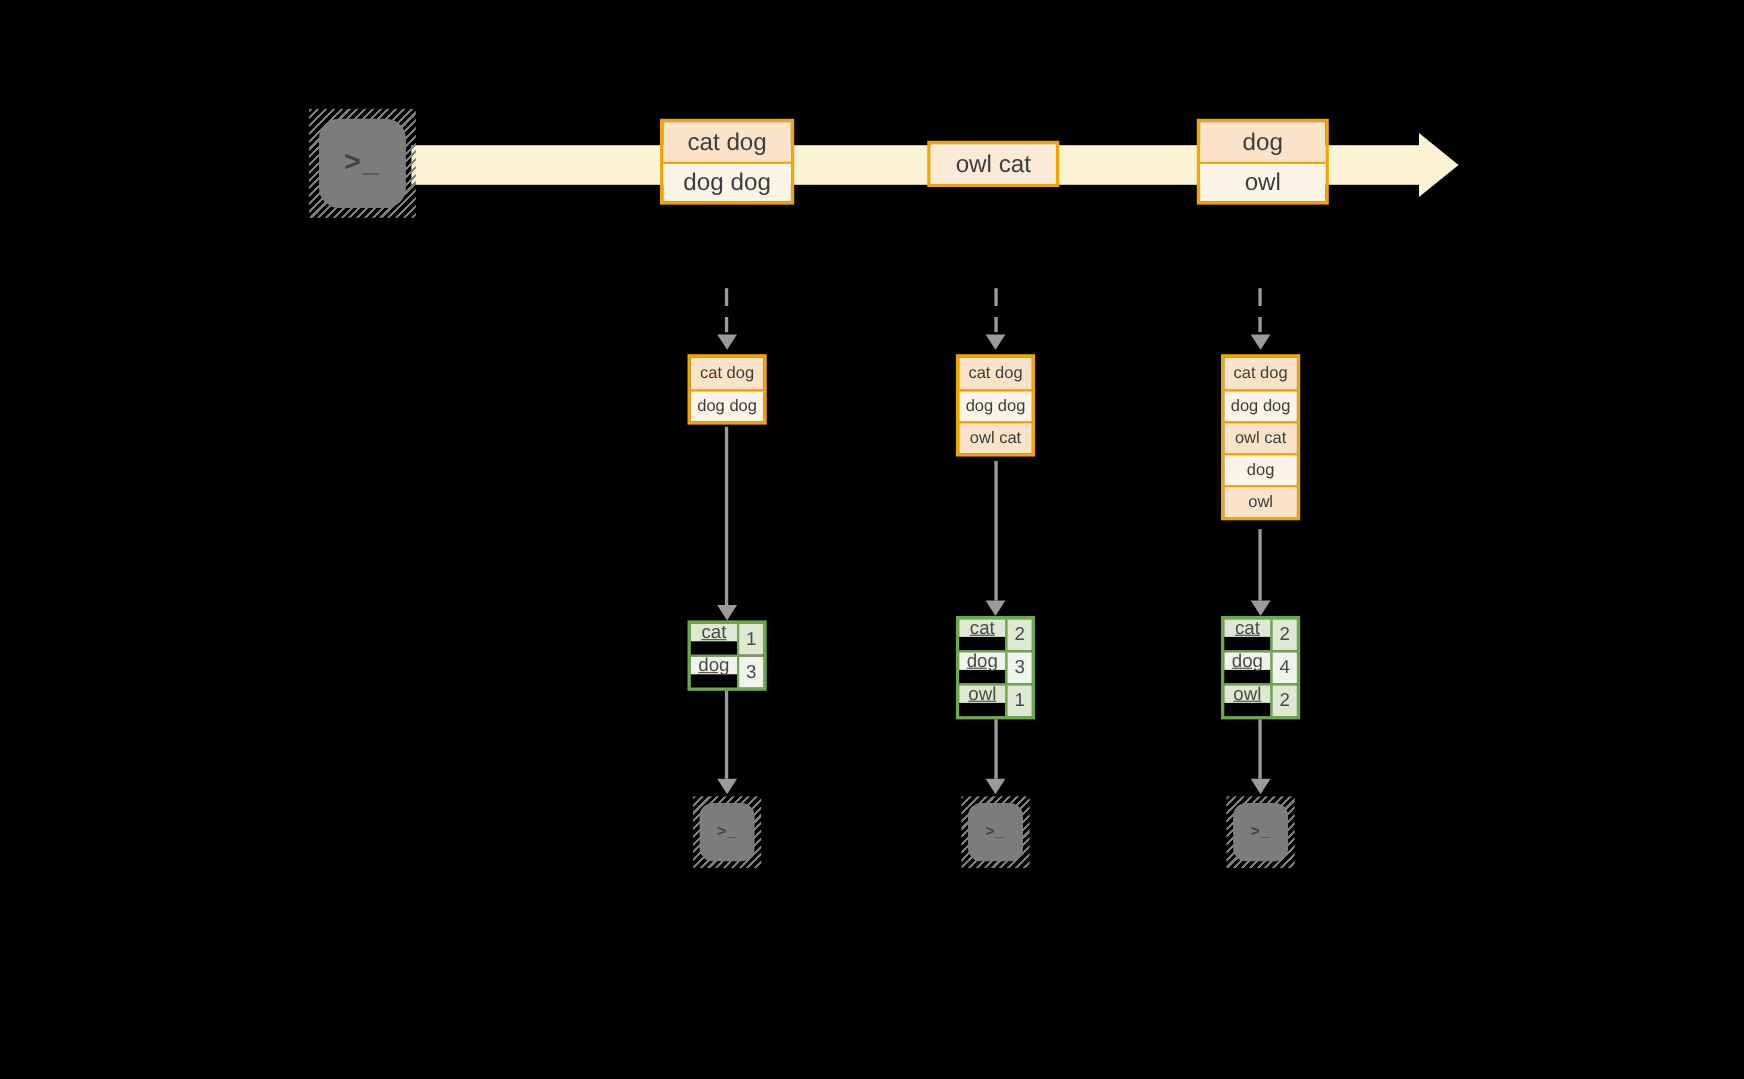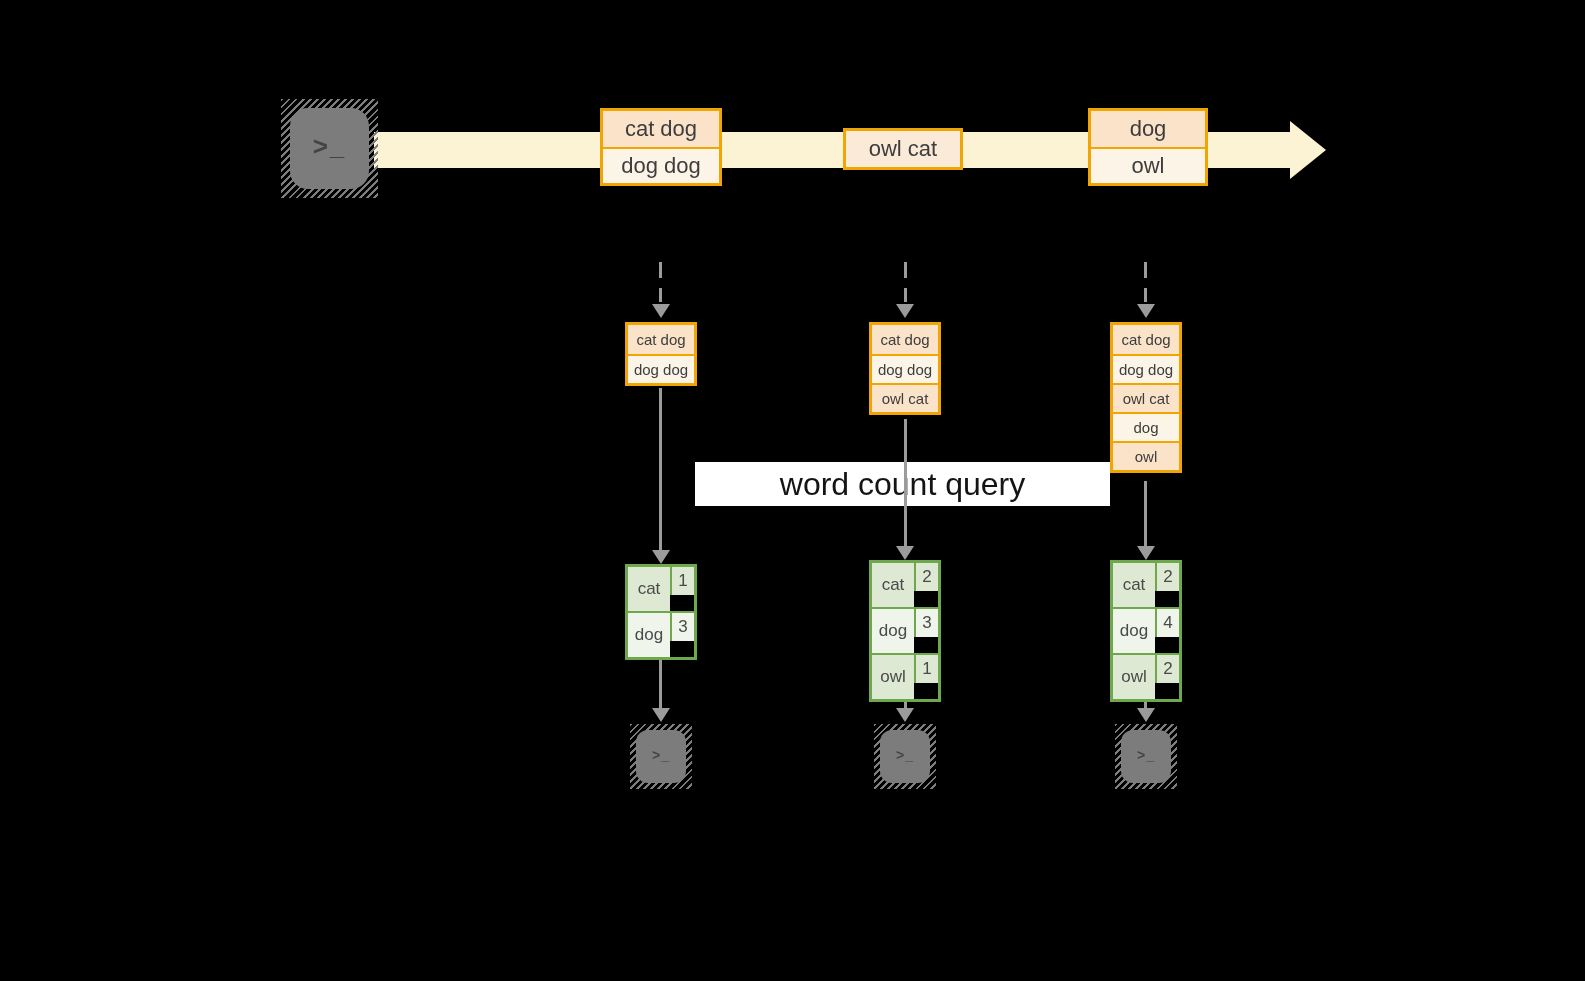--- a/index.html
+++ b/index.html
@@ -98,22 +98,22 @@
     left: 695px; top: 462px; width: 415px; height: 44px;
     background: var(--banner-bg, #fff); color: var(--banner-text, #141414);
     font-size: 32px; line-height: 44px; text-align: center; z-index: 1;
   }
 
   
   .wtable { position: absolute; border: 3px solid var(--green, #6FA74D); width: 72px; z-index: 3; }
   .wtable .trow { display: flex; }
   .wtable .trow + .trow { border-top: 2px solid var(--green, #6FA74D); }
   .trow .wcell {
-    flex: 1; height: 44px; display: flex; align-items: center; justify-content: center;
-    font-size: 17px; color: #4a4a4a;
+    flex: 1; height: 16px; display: flex; align-items: center; justify-content: center;
+    font-size: 17px; color: #4a4a4a; text-decoration: underline;
   }
   .trow .ccell {
     width: 24px; height: 28px; display: flex; align-items: center; justify-content: center;
     border-left: 2px solid var(--green, #6FA74D); font-size: 17px; color: #4a4a4a;
   }
   .trow.r0 .wcell, .trow.r0 .ccell { background: var(--sage-dark, #DDE9D3); }
   .trow.r1 .wcell, .trow.r1 .ccell { background: var(--sage-light, #EFF5EB); }
   .table-0 { left: 625px; top: 564px; }
   .table-1 { left: 869px; top: 560px; }
   .table-2 { left: 1110px; top: 560px; }
@@ -197,21 +197,20 @@
         <span>owl cat</span>
       </div>
       <div class="brow r1">
         <span>dog</span>
       </div>
       <div class="brow r0">
         <span>owl</span>
       </div>
     </div>
 
-  <div class="abs banner">word count query</div>
 
   <div class="abs conn conn-0"></div>
   <div class="abs tri-down chead-0"></div>
   <div class="abs conn conn-1"></div>
   <div class="abs tri-down chead-1"></div>
   <div class="abs conn conn-2"></div>
   <div class="abs tri-down chead-2"></div>
 
   <div class="wtable table-0">
 

